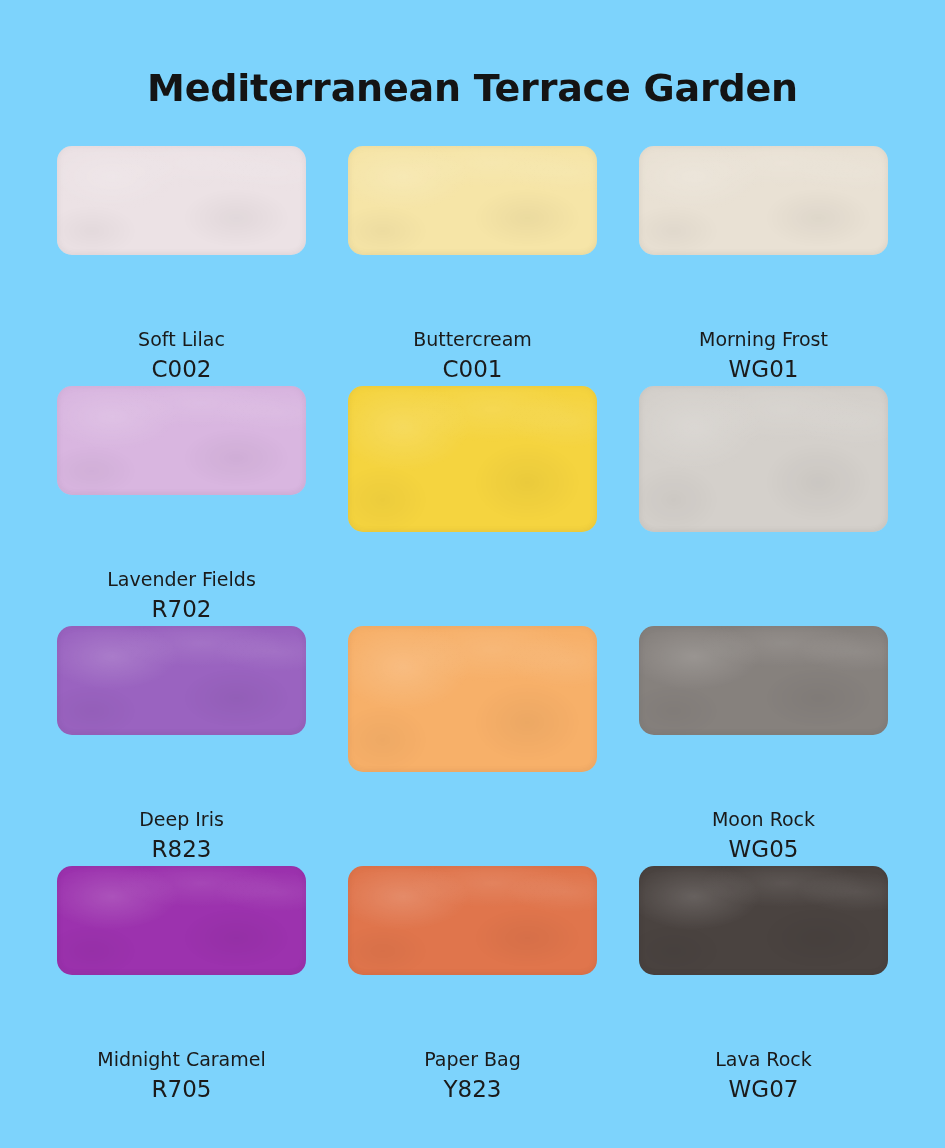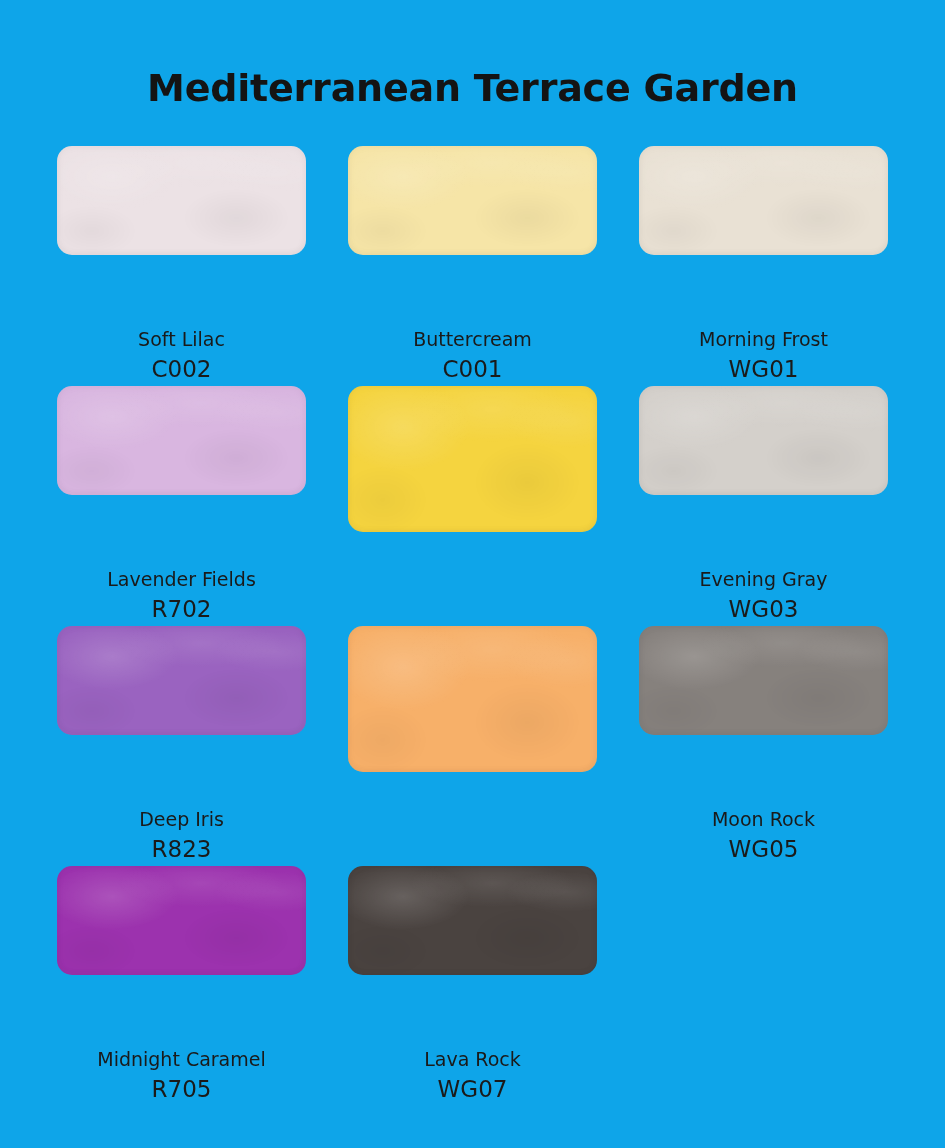--- a/index.html
+++ b/index.html
@@ -10,21 +10,21 @@
     width: 945px;
     height: 1148px;
     background: #ffffff;
     font-family: "Liberation Sans", sans-serif;
     overflow: hidden;
   }
   .page {
     position: relative;
     width: 945px;
     height: 1148px;
-    background: #0ea5e9;
+    background: #7dd3fc;
     box-sizing: border-box;
   }
   .palette-title {
     text-align: center;
     font-family: "DejaVu Sans", sans-serif;
     font-size: 38px;
     font-weight: bold;
     letter-spacing: -0.2px;
     color: #141414;
     margin: 0;
@@ -140,24 +140,20 @@
         <span class="swatch-code">R702</span>
       </div>
     </div>
 
     <div class="swatch-cell">
       <div class="swatch-chip" style="background-color: rgb(245, 212, 63);"></div>
     </div>
 
     <div class="swatch-cell">
       <div class="swatch-chip" style="background-color: rgb(212, 208, 203);"></div>
-      <div class="swatch-label">
-        <span class="swatch-name">Evening Gray</span>
-        <span class="swatch-code">WG03</span>
-      </div>
     </div>
 
     <div class="swatch-cell">
       <div class="swatch-chip" style="background-color: rgb(154, 99, 192);"></div>
       <div class="swatch-label">
         <span class="swatch-name">Deep Iris</span>
         <span class="swatch-code">R823</span>
       </div>
     </div>
 
@@ -174,20 +170,27 @@
     </div>
 
     <div class="swatch-cell">
       <div class="swatch-chip" style="background-color: rgb(156, 50, 174);"></div>
       <div class="swatch-label">
         <span class="swatch-name">Midnight Caramel</span>
         <span class="swatch-code">R705</span>
       </div>
     </div>
 
+    <div class="swatch-cell">
+      <div class="swatch-chip" style="background-color: rgb(224, 117, 76);"></div>
+      <div class="swatch-label">
+        <span class="swatch-name">Paper Bag</span>
+        <span class="swatch-code">Y823</span>
+      </div>
+    </div>
 
     <div class="swatch-cell">
       <div class="swatch-chip" style="background-color: rgb(74, 67, 64);"></div>
       <div class="swatch-label">
         <span class="swatch-name">Lava Rock</span>
         <span class="swatch-code">WG07</span>
       </div>
     </div>
 
   </div>

